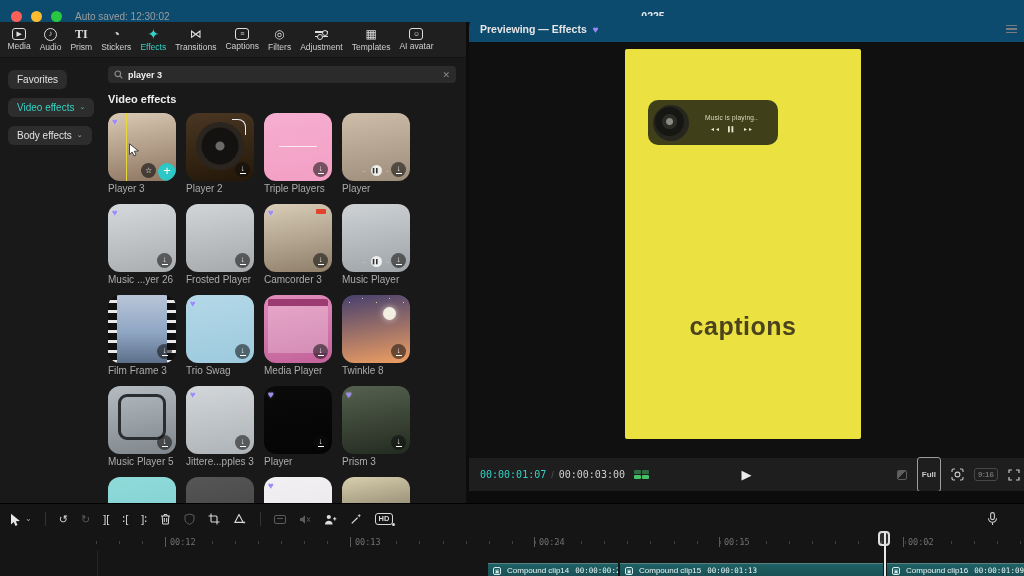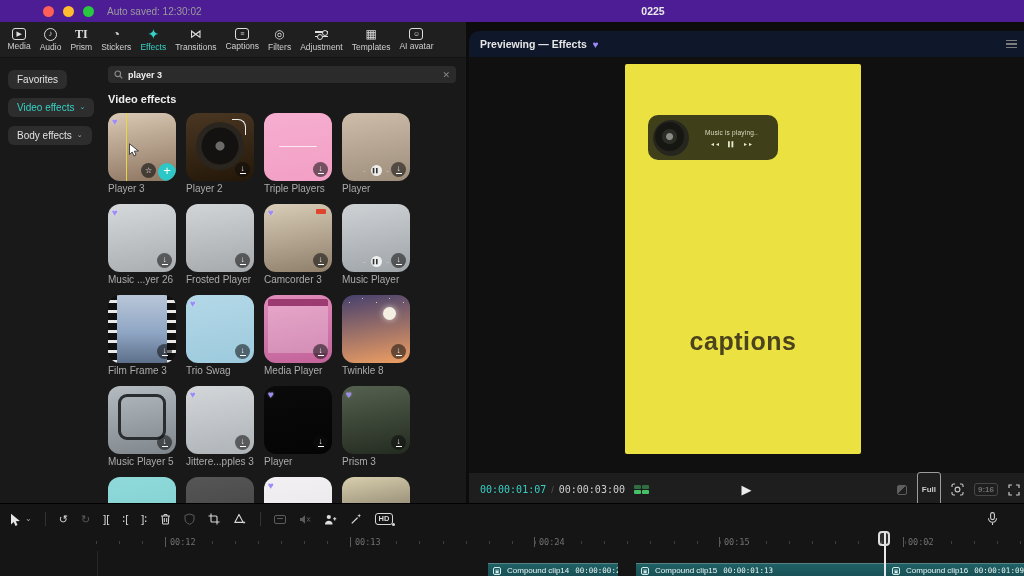--- a/index.html
+++ b/index.html
@@ -1,21 +1,21 @@
 <!DOCTYPE html>
 <html><head>
 <meta charset="utf-8">
 <style>
   * { margin:0; padding:0; box-sizing:border-box; }
   html,body { width:1024px; height:576px; overflow:hidden; background:#000; }
   body { font-family:"Liberation Sans", sans-serif; -webkit-font-smoothing:antialiased; }
   .app { position:relative; width:1024px; height:576px; background:#0c0c0c; }
 
   
-  .titlebar { position:absolute; top:0; left:0; right:0; height:22px; background:#4c1d95; display:flex; align-items:center;padding-left:32px; }
+  .titlebar { position:absolute; top:0; left:0; right:0; height:22px; background:#0c4a6e; display:flex; align-items:flex-end; }
   .lights { display:flex; gap:9px; margin-left:11px; }
   .light { width:11px; height:11px; border-radius:50%; }
   .light.red { background:#ff5f57; } .light.yellow { background:#febc2e; } .light.green { background:#28c840; }
   .autosave { margin-left:13px; font-size:10px; color:#9c9c9c; }
   .win-title { position:absolute; left:653px; transform:translateX(-50%); font-size:10.5px; font-weight:700; color:#e9e9e9; }
 
   
   .left-panel { position:absolute; top:22px; left:0; width:466px; height:481px; background:#191919; overflow:hidden; }
   .ribbon { height:36px; background:#1f1f1f; display:flex; align-items:center; padding:0 3px; border-bottom:1px solid #131313; }
   .tab { display:flex; flex-direction:column; align-items:center; justify-content:center; padding:1px 4.5px; cursor:default; }
@@ -61,21 +61,21 @@
   .stars::before { content:"· ˙ · ˙ ·"; position:absolute; left:6px; top:2px; color:#efe9a8; font-size:9px; letter-spacing:4px; }
   .win-titlebar { position:absolute; left:4px; right:4px; top:4px; height:7px; background:#9c3b72; border-radius:2px 2px 0 0; }
   .win-panel { position:absolute; left:4px; right:4px; top:11px; bottom:10px; background:rgba(255,255,255,.25); }
   .phone-frame { position:absolute; left:10px; right:10px; top:8px; bottom:14px; border:3px solid #2a2d30; border-radius:9px; }
   .mini-controls { position:absolute; left:0; right:0; bottom:5px; display:flex; align-items:center; justify-content:center; gap:5px; color:rgba(255,255,255,.85); font-size:4px; }
   .mini-controls .pbtn { width:11px; height:11px; border-radius:50%; background:rgba(250,250,250,.85); color:#333; font-size:4.5px; display:flex; align-items:center; justify-content:center; }
   .pink-dash { position:absolute; left:22%; right:22%; top:48%; height:1.5px; background:rgba(255,255,255,.75); border-radius:1px; }
   .rec-dot { position:absolute; right:6px; top:5px; width:10px; height:5px; background:#e0442e; border-radius:1px; }
 
   
-  .preview-panel { position:absolute; top:31px; left:469px; width:555px; height:475px; background:#0f172a; border-radius:10px 0 0 0; overflow:hidden; }
+  .preview-panel { position:absolute; top:16px; left:469px; width:555px; height:475px; background:#0c4a6e; border-radius:10px 0 0 0; overflow:hidden; }
   .preview-header { height:26px; display:flex; align-items:center; padding:0 11px; }
   .ph-title { font-size:10.5px; font-weight:600; color:#e6e6e6; }
   .ph-heart { margin-left:6px; font-size:10px; color:#9d8bfa; }
   .ph-menu { margin-left:auto; margin-right:-4px; display:flex; flex-direction:column; gap:2px; }
   .ph-menu i { width:11px; height:1.5px; background:#7c7c7c; display:block; }
   .viewport { position:absolute; top:26px; left:0; right:0; height:416px; background:#101010; }
   .phone { position:absolute; left:156px; top:7px; width:236px; height:390px; background:#ebe242; border-radius:2px; }
   .widget { position:absolute; left:23px; top:51px; width:130px; height:45px; border-radius:10px; background:rgba(33,35,19,.85); display:flex; align-items:center; }
   .vinyl { width:36px; height:36px; margin-left:5px; border-radius:50%; flex:none;
            background:radial-gradient(circle at 46% 46%, #8b8b83 0 3px, #2c2c26 4px 7px, #161612 8px 14px, #26261f 15px 18px); }
@@ -575,21 +575,21 @@
         <div class="r-label" style="left: 719px;">00:15</div>
         <div class="r-label" style="left: 903px;">00:02</div>
       </div>
     <div class="track-divider"></div>
     <div id="clips">
         <div class="clip" style="left: 488px; width: 130px;">
           <span class="clip-icon">▣</span>
           <span class="clip-name">Compound clip14</span>
           <span class="clip-duration">00:00:00:22</span>
         </div>
-        <div class="clip" style="left: 636px; width: 263px;">
+        <div class="clip" style="left: 620px; width: 263px;">
           <span class="clip-icon">▣</span>
           <span class="clip-name">Compound clip15</span>
           <span class="clip-duration">00:00:01:13</span>
         </div>
         <div class="clip" style="left: 887px; width: 137px;">
           <span class="clip-icon">▣</span>
           <span class="clip-name">Compound clip16</span>
           <span class="clip-duration">00:00:01:09</span>
         </div>
       </div>

